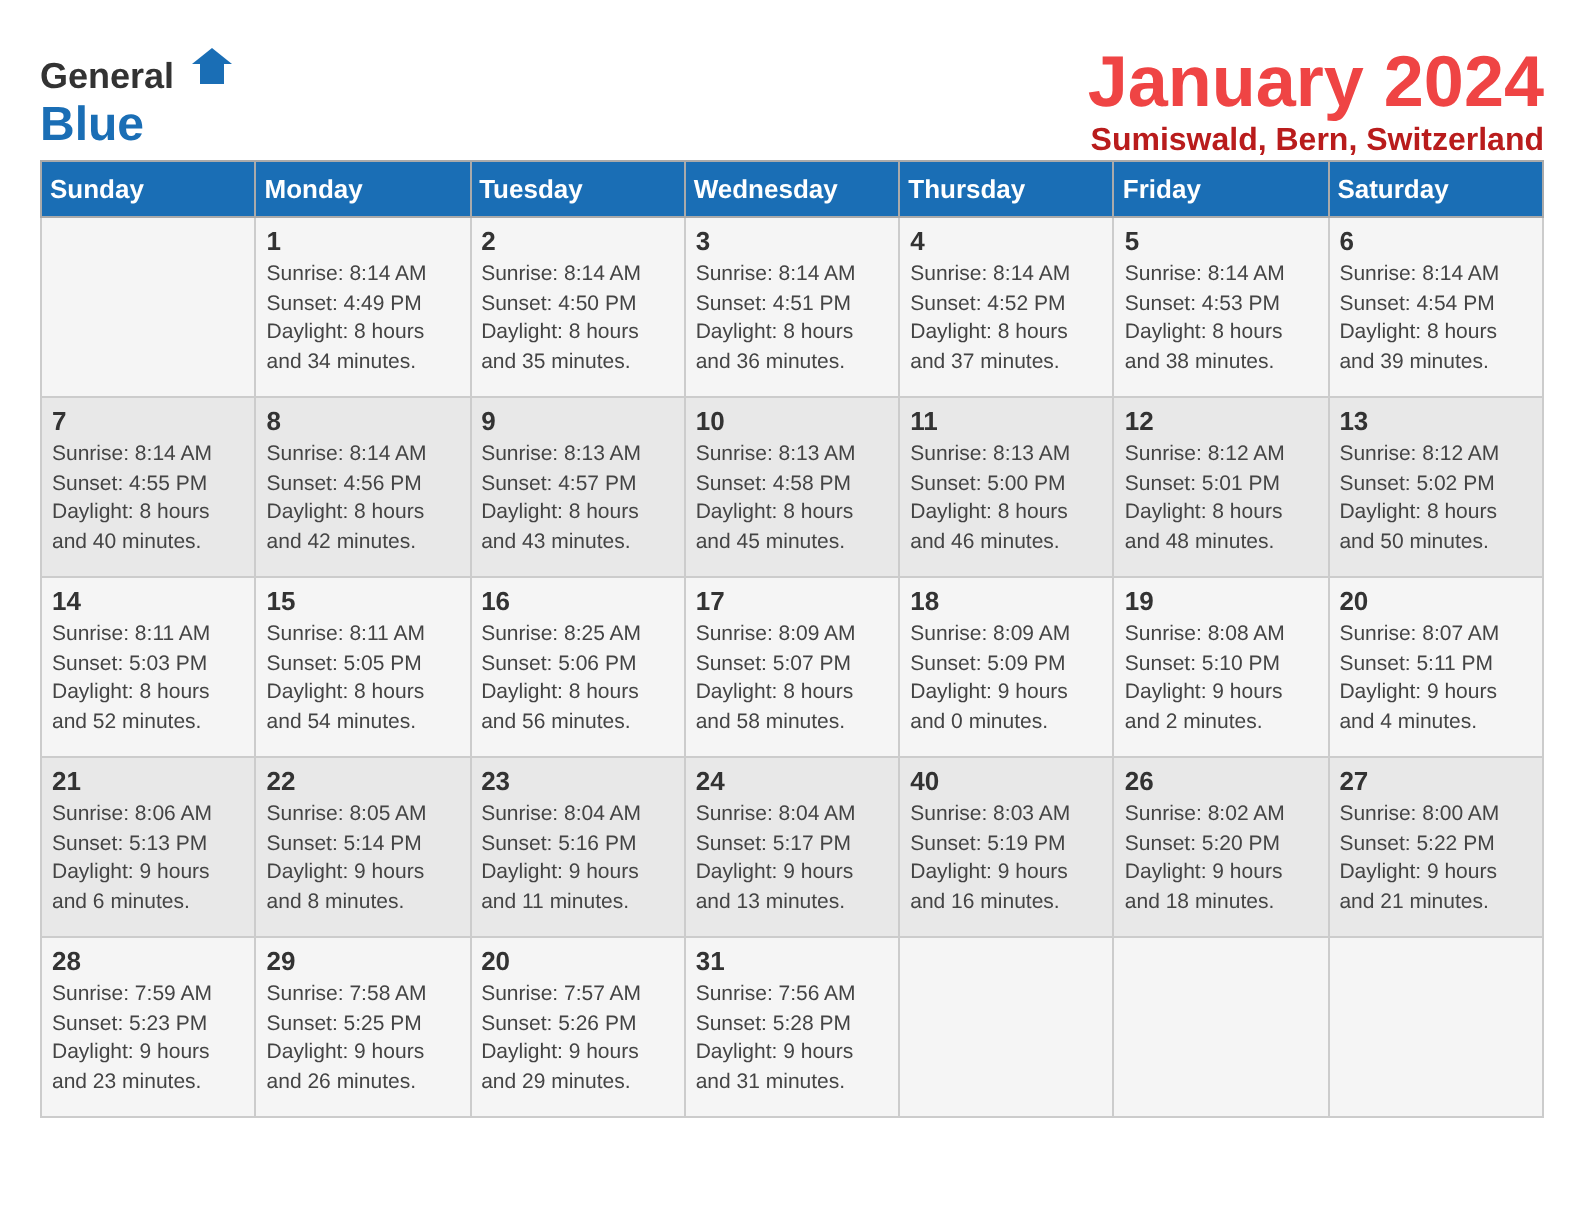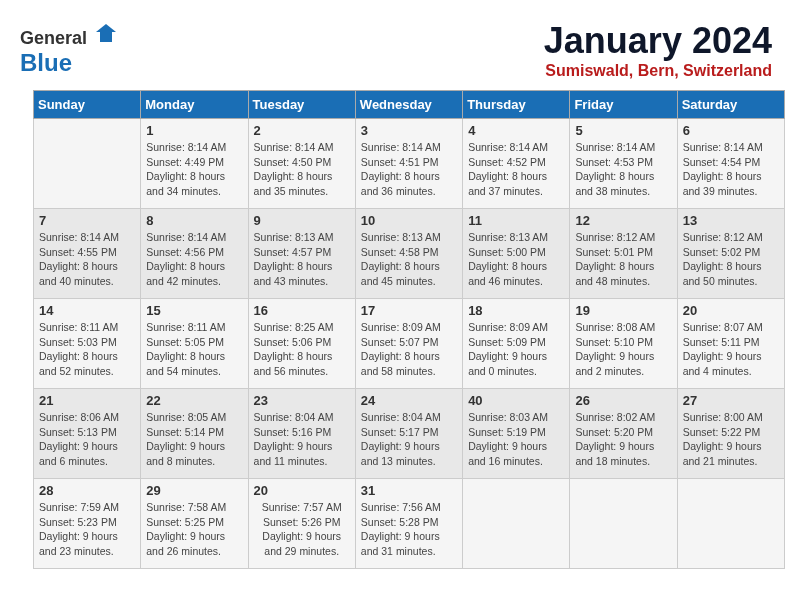--- a/index.html
+++ b/index.html
@@ -7,21 +7,20 @@
       font-family: Arial, sans-serif;
       background: #fff;
       width: 792px;
       min-height: 612px;
       padding: 20px;
     }
     .header-area {
       display: flex;
       justify-content: space-between;
       align-items: flex-start;
-      margin-bottom: 10px;
     }
     .logo {
       display: flex;
       align-items: center;
     }
     .logo-text-general {
       font-size: 18px;
       font-weight: bold;
       color: #333;
     }
@@ -35,32 +34,31 @@
       width: 24px;
       height: 24px;
       margin-left: 2px;
     }
     .title-area {
       text-align: right;
     }
     .month-title {
       font-size: 36px;
       font-weight: bold;
-      color: #0f172a;
+      color: #ef4444;
     }
     .location-title {
       font-size: 16px;
       font-weight: bold;
       color: #b91c1c;
     }
     table {
       width: 100%;
       border-collapse: collapse;
       table-layout: fixed;
-      margin-left: 13px;
     }
     thead tr th {
       background-color: #1a6eb5;
       color: #fff;
       font-size: 13px;
       font-weight: bold;
       padding: 6px 4px;
       text-align: left;
       border: 1px solid #aaa;
     }
@@ -303,21 +301,21 @@
 Daylight: 9 hours and 23 minutes.</div>
         </td>
         <td>
           <span class="day-number">29</span>
           <div class="cell-info" style="white-space: pre-line;">Sunrise: 7:58 AM
 Sunset: 5:25 PM
 Daylight: 9 hours and 26 minutes.</div>
         </td>
         <td>
           <span class="day-number">20</span>
-          <div class="cell-info" style="white-space: pre-line; text-align: center;">Sunrise: 7:57 AM
+          <div class="cell-info" style="white-space: pre-line;">Sunrise: 7:57 AM
 Sunset: 5:26 PM
 Daylight: 9 hours and 29 minutes.</div>
         </td>
         <td>
           <span class="day-number">31</span>
           <div class="cell-info" style="white-space: pre-line;">Sunrise: 7:56 AM
 Sunset: 5:28 PM
 Daylight: 9 hours and 31 minutes.</div>
         </td>
         <td></td>

